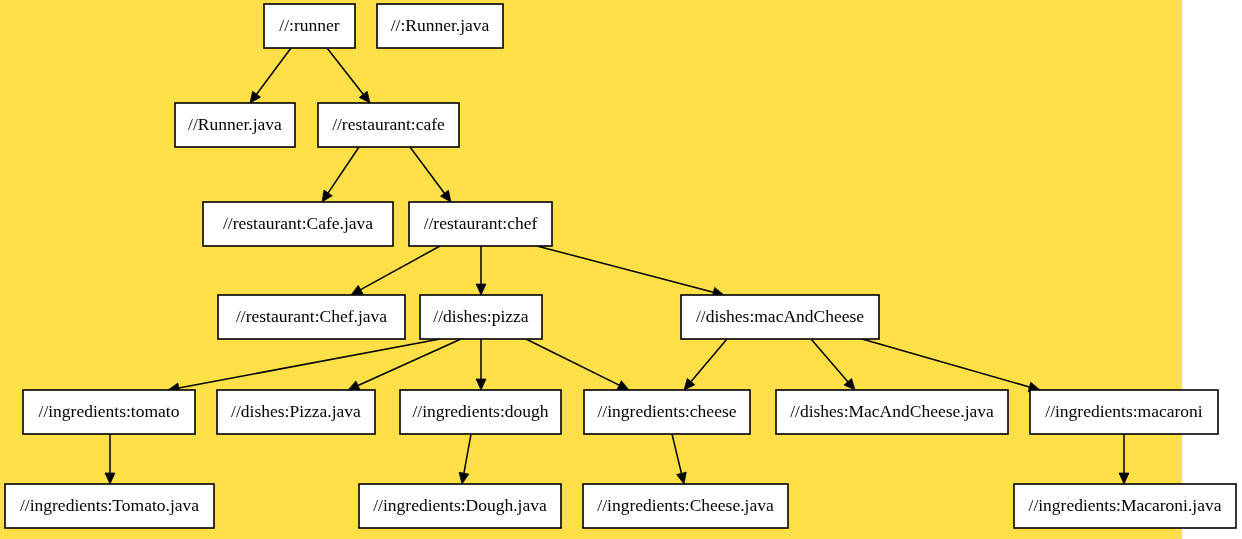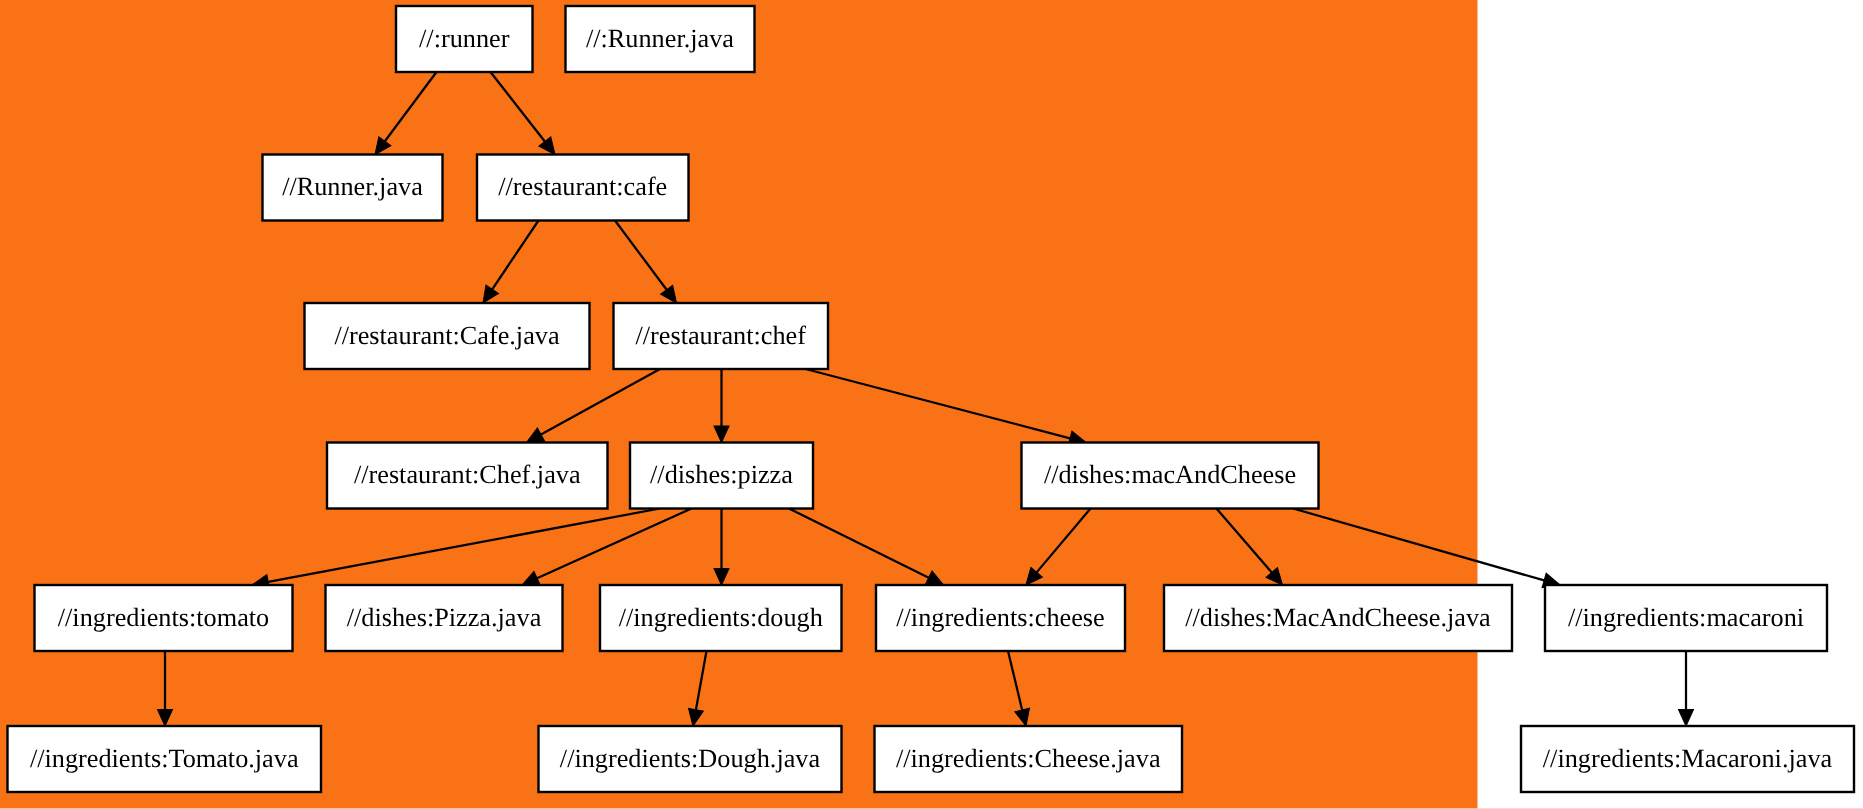--- a/index.html
+++ b/index.html
@@ -8,23 +8,23 @@
     background: #ffffff;
   }
   body {
     width: 1242px;
     height: 539px;
     overflow: hidden;
     font-family: "Liberation Serif", "DejaVu Serif", serif;
   }
   #graph-root {
     position: relative;
-    width: 985px;
+    width: 1182px;
     height: 539px;
-    background: #f97316;
+    background: #fde047;
   }
   svg#graph-svg {
     display: block;
     width: 1242px;
     height: 539px;
   }
   .node-box {
     fill: #ffffff;
     stroke: #000000;
     stroke-width: 1.6px;

